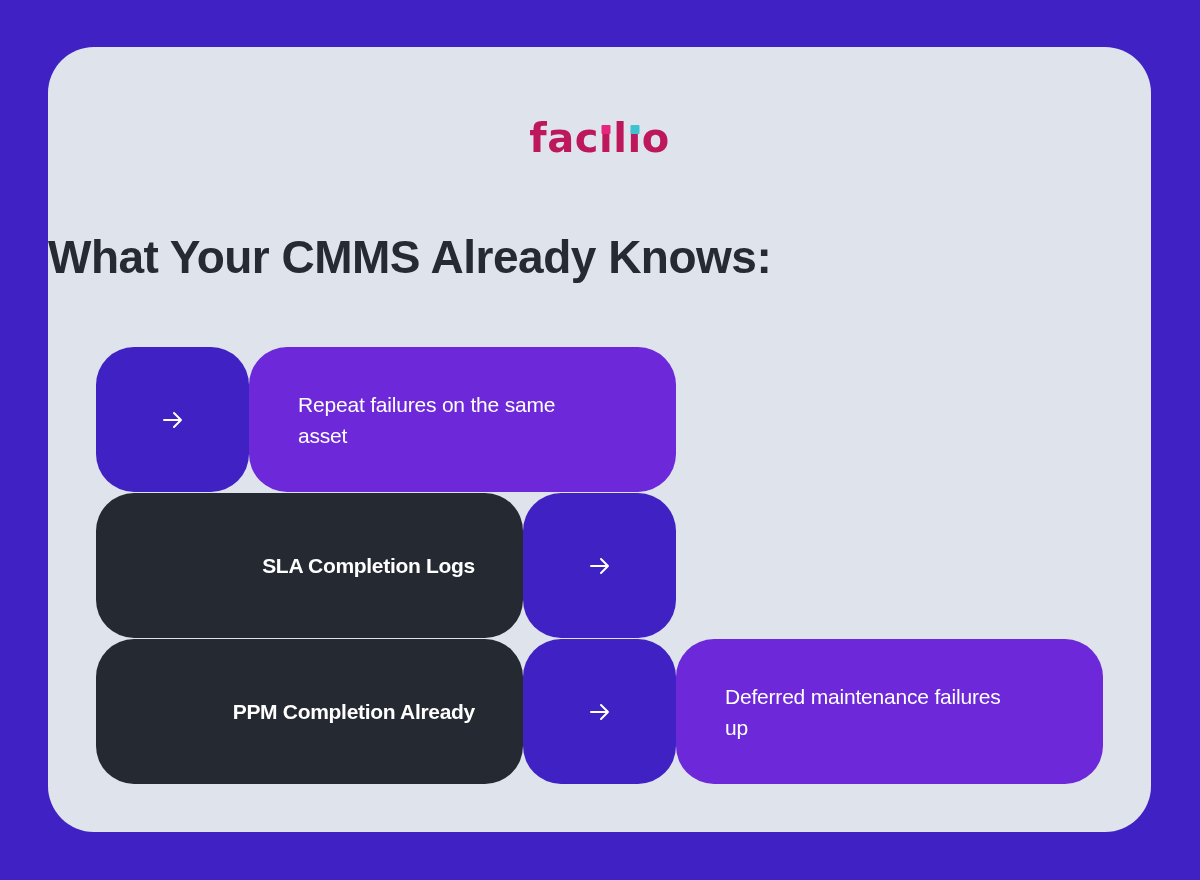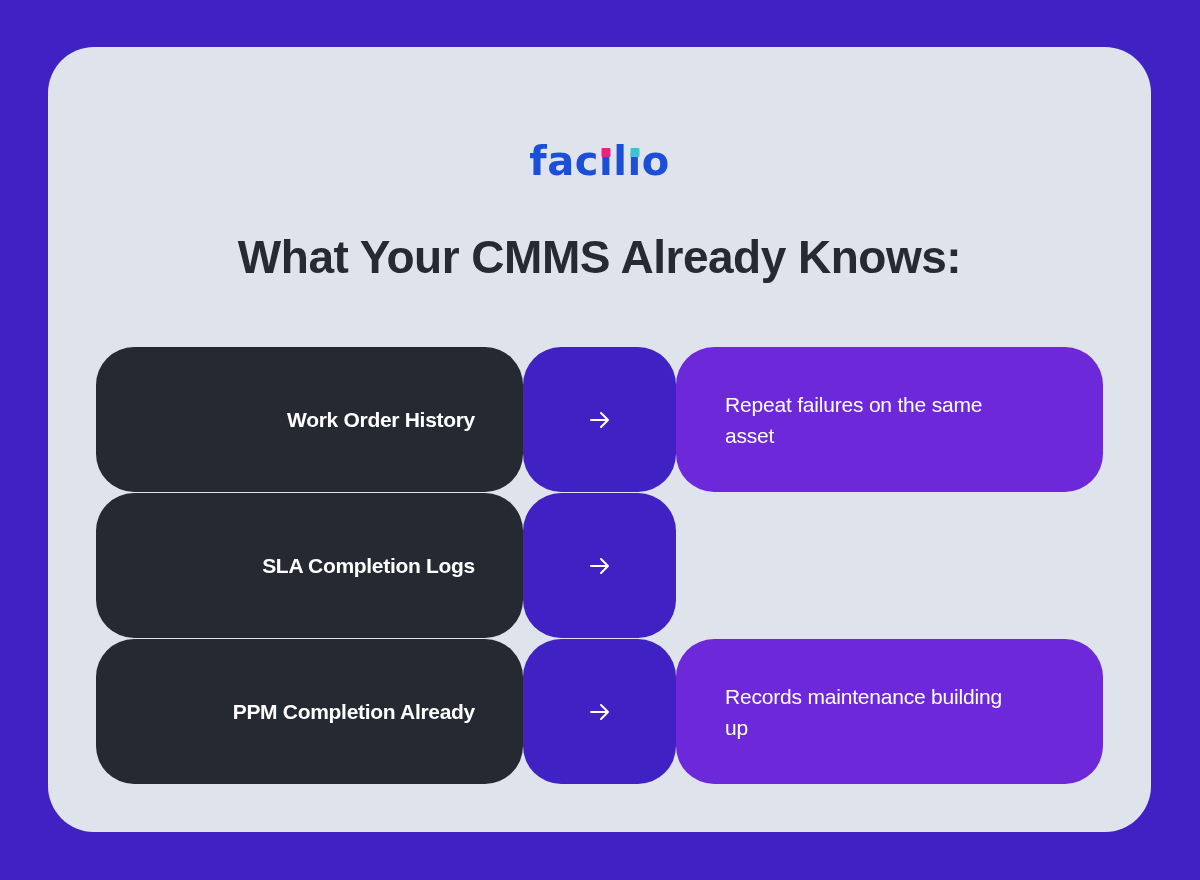--- a/index.html
+++ b/index.html
@@ -7,31 +7,31 @@
     width:1200px; height:880px; overflow:hidden;
     background:#4022c4;
     font-family:"Liberation Sans", sans-serif;
     position:relative;
   }
   .card {
     position:absolute; left:48px; top:47px; width:1103px; height:785px;
     background:#dfe4ec; border-radius:46px;
   }
   .logo {
-    position:absolute; left:0; right:0; top:91px; text-align:center;
+    position:absolute; left:0; right:0; top:68px; text-align:center;
     font-family:"DejaVu Sans", sans-serif; font-weight:bold;
-    font-size:40px; color:#1d4ed8; letter-spacing:0.5px;
+    font-size:40px; color:#be185d; letter-spacing:0.5px;
   }
   .logo .ch { position:relative; display:inline-block; }
   .logo .dot {
     position:absolute; left:50%; top:10px; width:9px; height:9px;
     transform:translateX(-50%); border-radius:1px;
   }
   .title {
-    position:absolute; left:0; right:0; top:182px; text-align:center;
+    position:absolute; left:0; right:0; top:182px; 
     font-size:46px; font-weight:bold; color:#252a33; line-height:56px;
     letter-spacing:-0.5px;
   }
   .rows { position:absolute; left:96px; top:347px; width:1008px; }
   .row { position:relative; height:146px; display:flex; }
   .pill-left {
     width:427px; height:145px; background:#242932; border-radius:38px;
     display:flex; align-items:center; justify-content:flex-end;
     box-sizing:border-box; padding-right:48px;
     color:#ffffff; font-weight:bold; font-size:21px; letter-spacing:-0.3px;
@@ -57,21 +57,20 @@
     <span class="ch">f</span><span class="ch">a</span><span class="ch">c</span><span class="ch">ı<span class="dot" style="background:#e6267e"></span></span><span class="ch">l</span><span class="ch">ı<span class="dot" style="background:#3fc2cf"></span></span><span class="ch">o</span>
   </div>
 
   <div class="title">
     <div>What Your CMMS Already Knows:</div>
   </div>
 </div>
 
 <div class="rows">
   <div class="row">
-    <div class="pill-left">Work Order History</div>
     <div class="pill-mid">
       <span class="arrow">
         <svg width="24" height="24" viewBox="0 0 24 24">
             <path d="M3 12h17M13 5l7 7-7 7" fill="none" stroke="#fff" stroke-width="2" stroke-linecap="round" stroke-linejoin="round"></path>
           </svg>
       </span>
     </div>
     <div class="pill-right">Repeat failures on the same asset</div>
   </div>
   <div class="row">
@@ -86,15 +85,15 @@
   </div>
   <div class="row">
     <div class="pill-left">PPM Completion Already</div>
     <div class="pill-mid">
       <span class="arrow">
         <svg width="24" height="24" viewBox="0 0 24 24">
             <path d="M3 12h17M13 5l7 7-7 7" fill="none" stroke="#fff" stroke-width="2" stroke-linecap="round" stroke-linejoin="round"></path>
           </svg>
       </span>
     </div>
-    <div class="pill-right">Records maintenance building up</div>
+    <div class="pill-right">Deferred maintenance failures up</div>
   </div>
 </div>
 
 </body></html>

